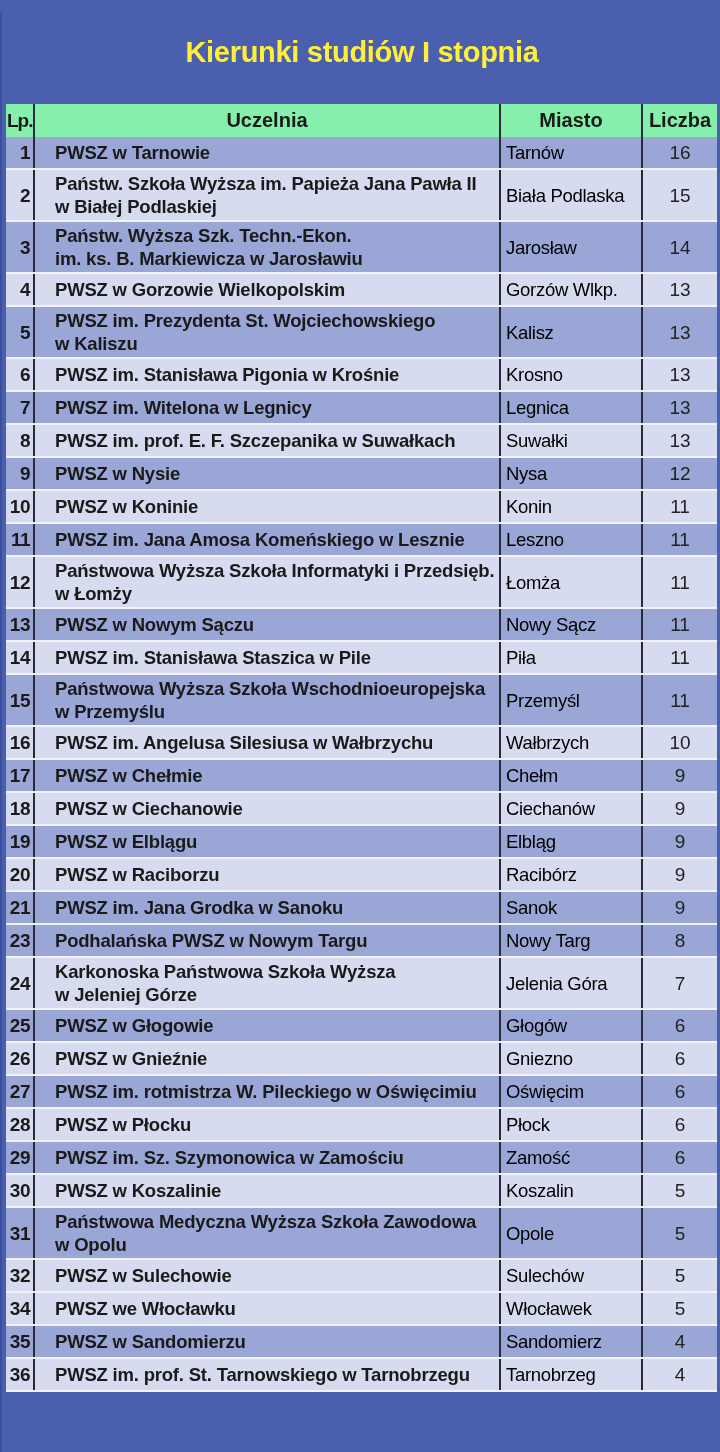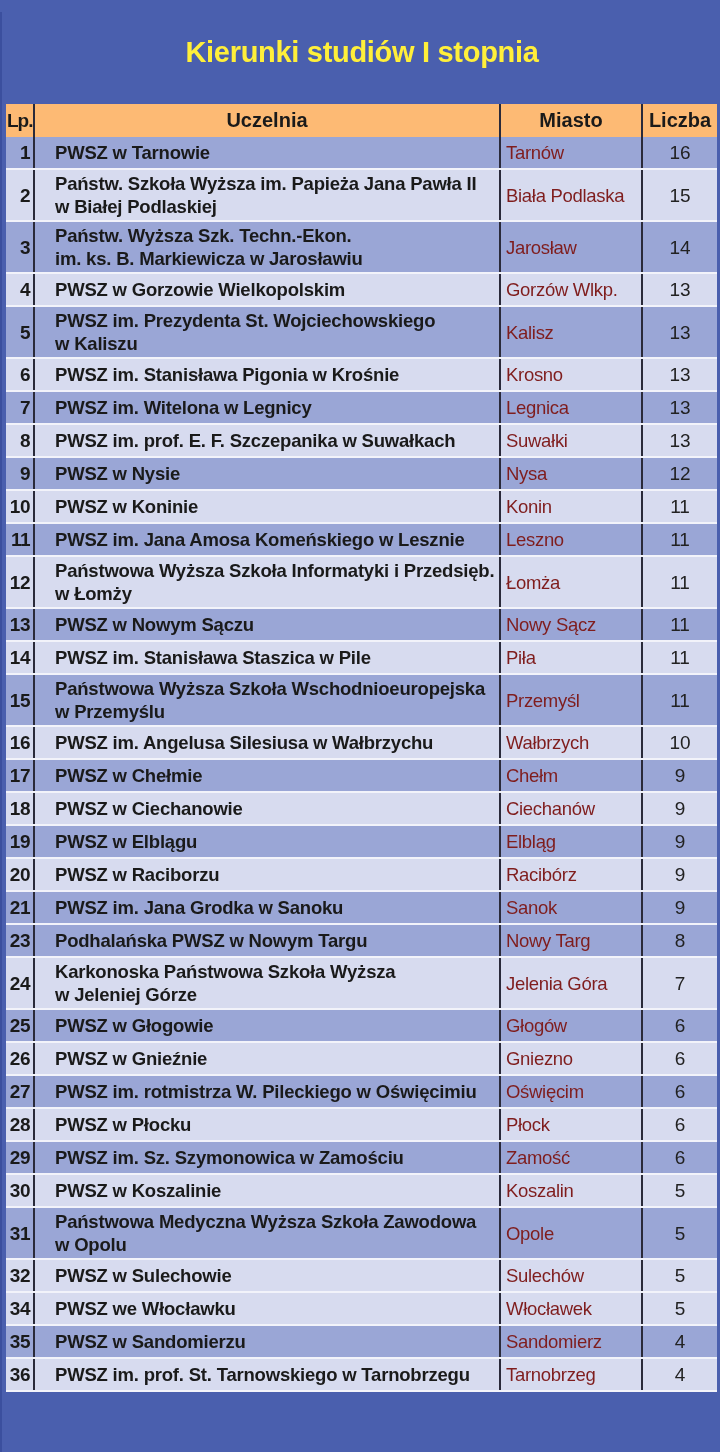--- a/index.html
+++ b/index.html
@@ -22,38 +22,38 @@
   table {
     position:absolute; left:4px; top:92px; width:711px;
     border-collapse:collapse; table-layout:fixed;
     color:#1a1a1a;
   }
   col.c-lp { width:28px; }
   col.c-name { width:466px; }
   col.c-city { width:142px; }
   col.c-num { width:75px; }
   th {
-    background:#fdba74; height:33px; font-size:20px; font-weight:bold;
+    background:#86efac; height:33px; font-size:20px; font-weight:bold;
     padding:0; text-align:center; color:#1a1a1a;
     border-right:2px solid #2a2a3a;
   }
   th.lp { text-align:left; padding-left:1px; font-size:19px; letter-spacing:-1px; }
   td {
     padding:0; font-size:18.5px; vertical-align:middle;
     border-right:2px solid #2a2a3a; line-height:23px;
   }
   th:last-child, td:last-child { border-right:none; }
   tr.row td { border-bottom:2px solid #f2f3fa; }
   tr.odd td { background:#9aa6d6; }
   tr.even td { background:#d7dbef; }
   tr.single td { height:31px; }
   tr.double td { height:50px; }
   td.lp { text-align:right; padding-right:3px; font-weight:bold; font-size:19px; letter-spacing:-0.5px; }
   td.name { padding-left:20px; font-weight:bold; letter-spacing:-0.2px; }
-  td.city { padding-left:5px; font-weight:normal; color:#7f1d1d; letter-spacing:-0.3px; }
+  td.city { padding-left:5px; font-weight:normal; color:#000000; letter-spacing:-0.3px; }
   td.num { text-align:center; color:#222; font-size:19px; }
 </style>
 </head>
 <body>
 
 <div class="frame">
   <div class="title">Kierunki studiów I stopnia</div>
 
   <table>
     <colgroup>

